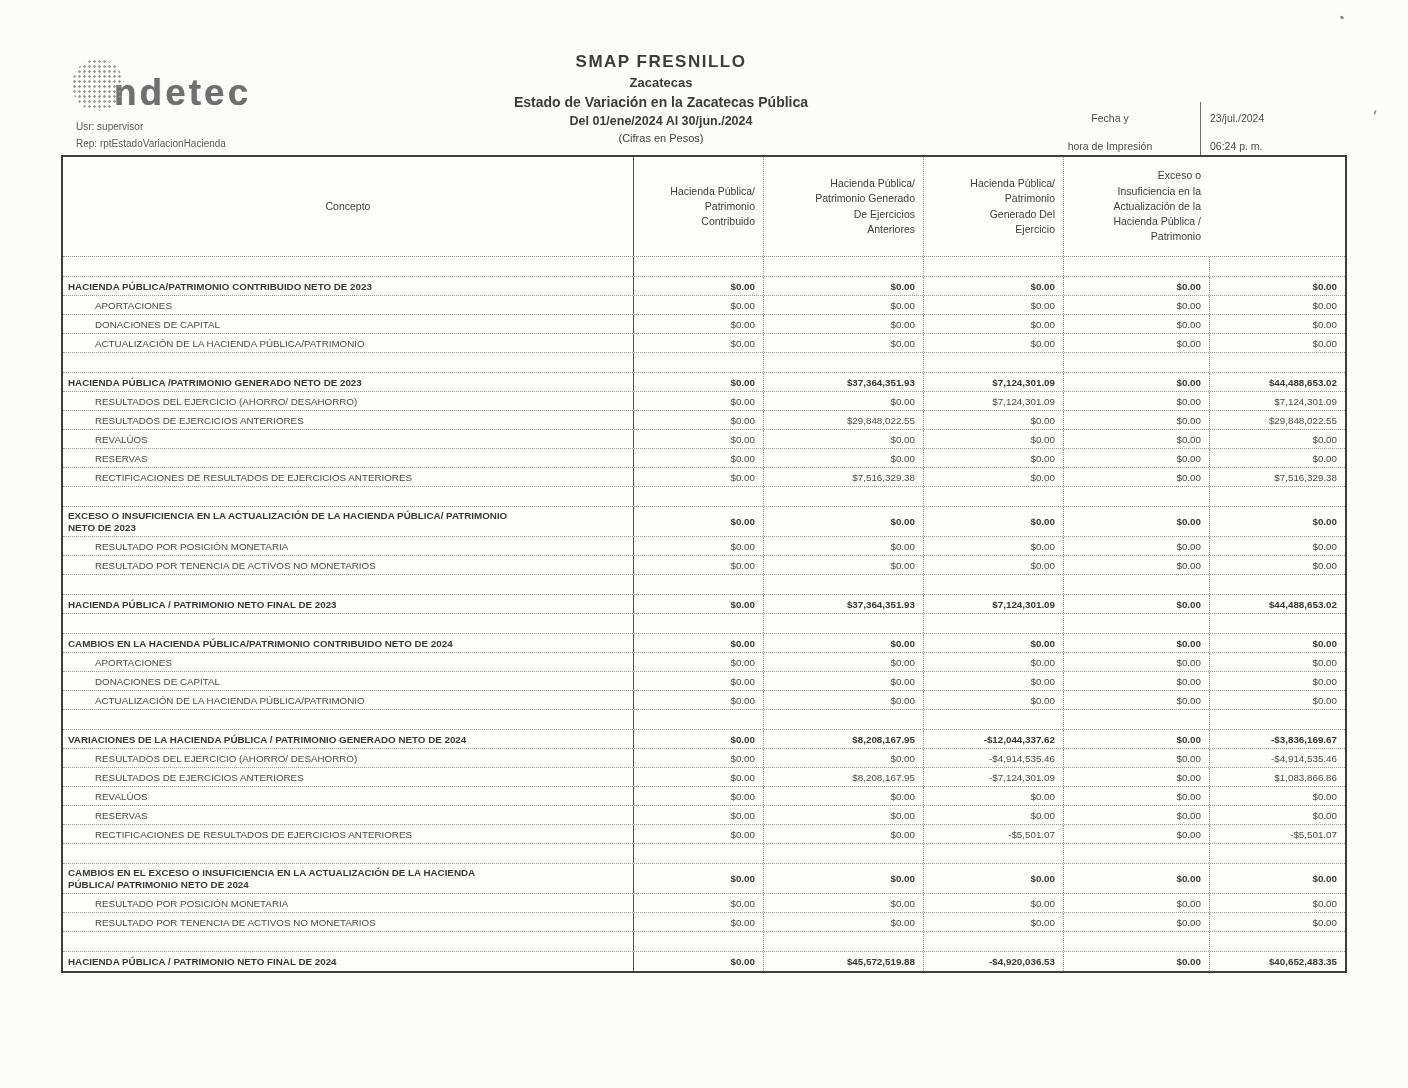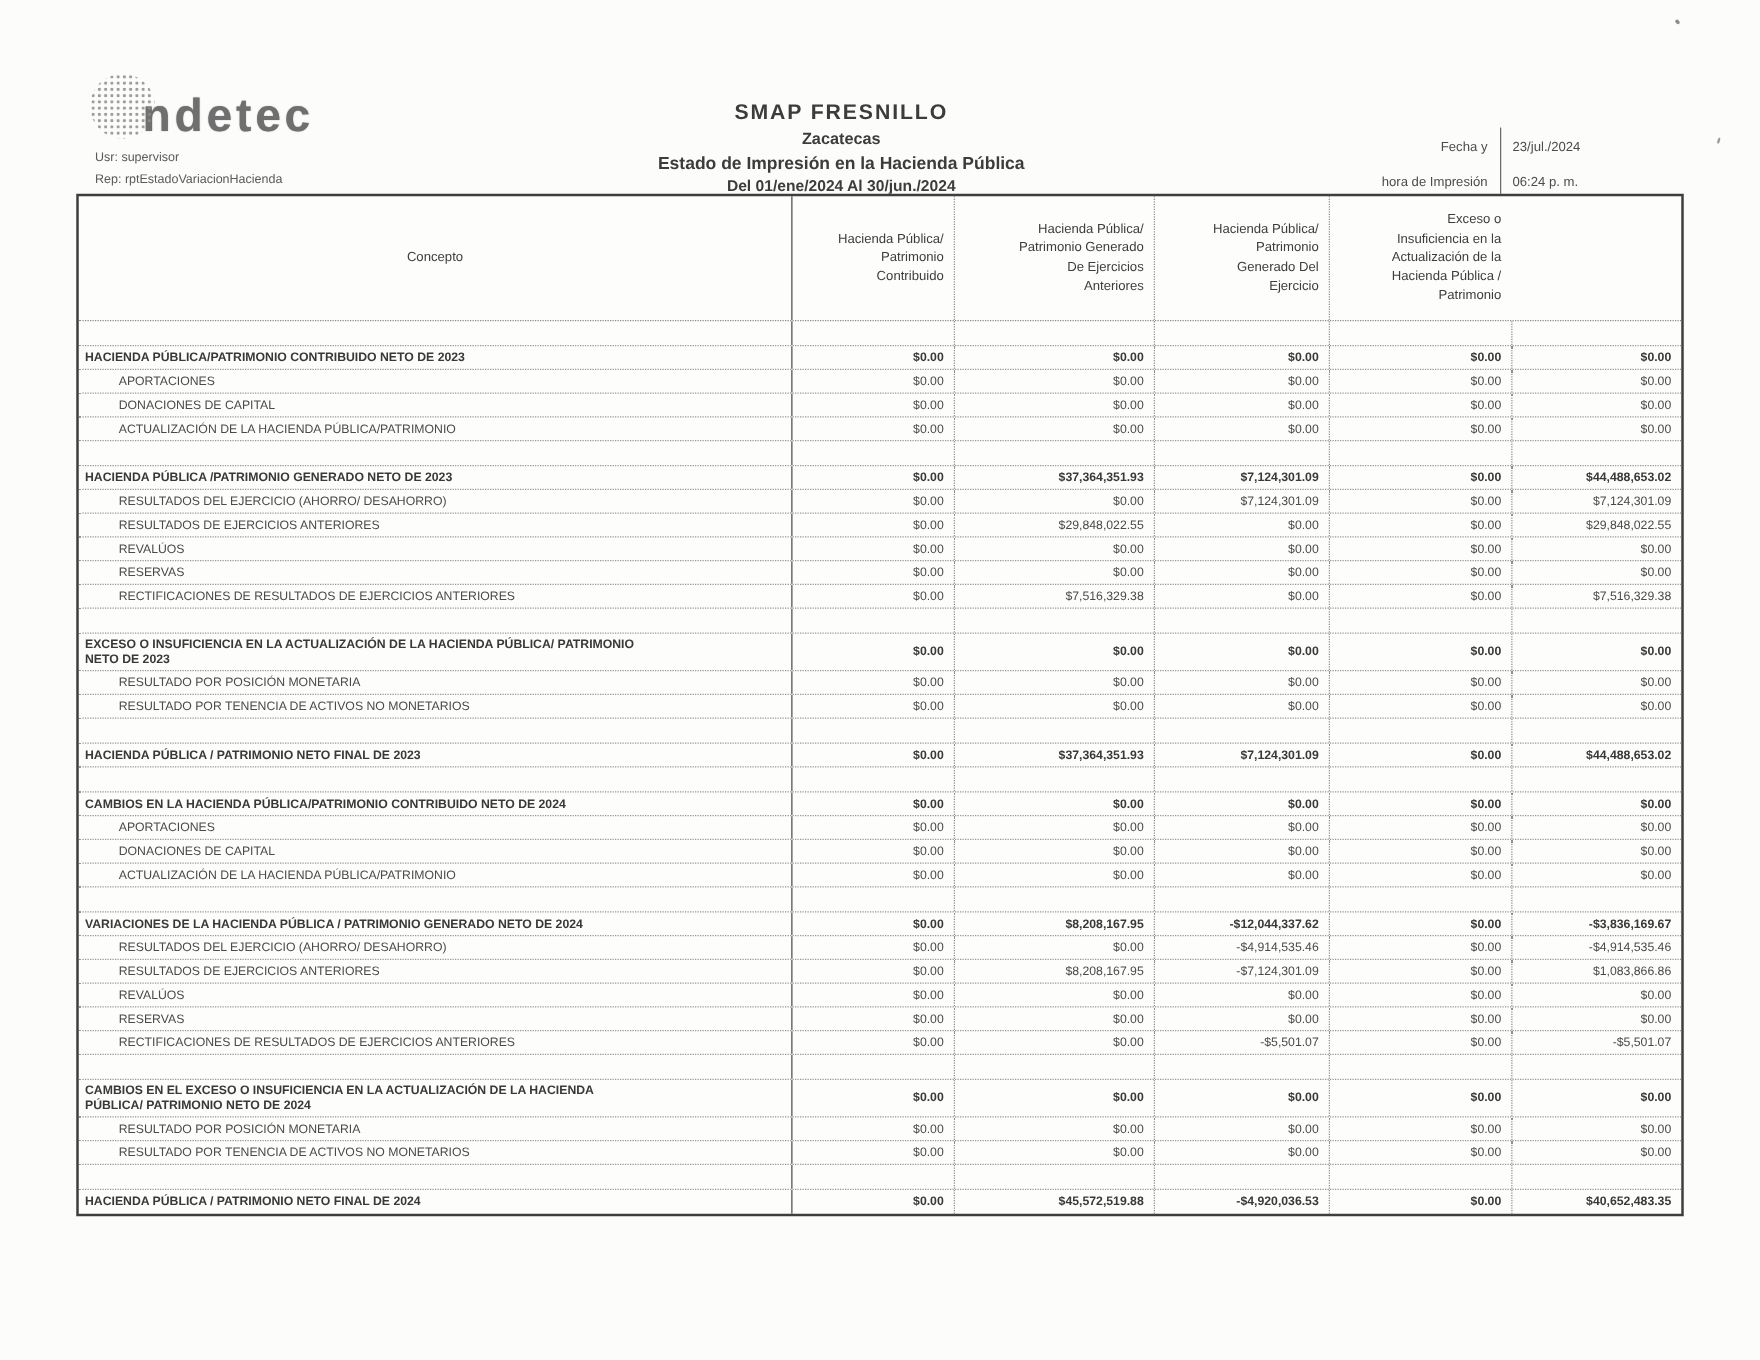--- a/index.html
+++ b/index.html
@@ -23,29 +23,29 @@
   }
   .logo-word {
     font-size:37px; font-weight:bold; color:#6f6f6f;
     letter-spacing:3px; margin-left:-10px; margin-top:16px;
     text-shadow:0 0 1px #9a9a9a;
   }
   .meta-left { position:absolute; left:76px; font-size:10px; color:#5a5a5a; }
   .meta-usr { top:121px; }
   .meta-rep { top:138px; }
 
-  .title-block { position:absolute; left:388px; top:52px; width:570px; text-align:center; color:#3c3c3c;margin-top:28px; }
+  .title-block { position:absolute; left:376px; top:52px; width:570px; text-align:center; color:#3c3c3c; }
   .t1 { font-size:17px; font-weight:bold; letter-spacing:1.5px; }
   .t2 { font-size:13px; font-weight:bold; margin-top:3px; }
   .t3 { font-size:14px; font-weight:bold; margin-top:4px; }
   .t4 { font-size:12.5px; font-weight:bold; margin-top:4px; }
   .t5 { font-size:11px; margin-top:4px; font-weight:normal; }
 
   .print-info { position:absolute; top:100px; left:1030px; width:350px; font-size:10.5px; color:#4c4c4c; }
-  .pi-label { position:absolute; width:160px; text-align:right; }
+  .pi-label { position:absolute; width:160px; text-align:center; }
   .pi-l1 { top:12px; left:0; }
   .pi-l2 { top:40px; left:0; }
   .pi-divider { position:absolute; left:170px; top:2px; width:1px; height:58px; background:#6c6c6c; }
   .pi-value { position:absolute; left:180px; }
   .pi-v1 { top:12px; }
   .pi-v2 { top:40px; }
 
   .speck { position:absolute; background:#8d8d8d; border-radius:50%; }
   .speck1 { left:1340px; top:16px; width:4px; height:3px; transform:rotate(40deg); }
   .speck2 { left:1374px; top:110px; width:2px; height:5px; transform:rotate(18deg); background:#9a9a9a; }
@@ -95,21 +95,21 @@
   <div class="logo">
     <div class="logo-globe"></div>
     <div class="logo-word">ndetec</div>
   </div>
   <div class="meta-left meta-usr">Usr: supervisor</div>
   <div class="meta-left meta-rep">Rep: rptEstadoVariacionHacienda</div>
 
   <div class="title-block">
     <div class="t1">SMAP FRESNILLO</div>
     <div class="t2">Zacatecas</div>
-    <div class="t3">Estado de Impresión en la Hacienda Pública</div>
+    <div class="t3">Estado de Variación en la Zacatecas Pública</div>
     <div class="t4">Del 01/ene/2024 Al 30/jun./2024</div>
     <div class="t5">(Cifras en Pesos)</div>
   </div>
 
   <div class="print-info">
     <div class="pi-label pi-l1">Fecha y</div>
     <div class="pi-label pi-l2">hora de Impresión</div>
     <div class="pi-divider"></div>
     <div class="pi-value pi-v1">23/jul./2024</div>
     <div class="pi-value pi-v2">06:24 p. m.</div>

